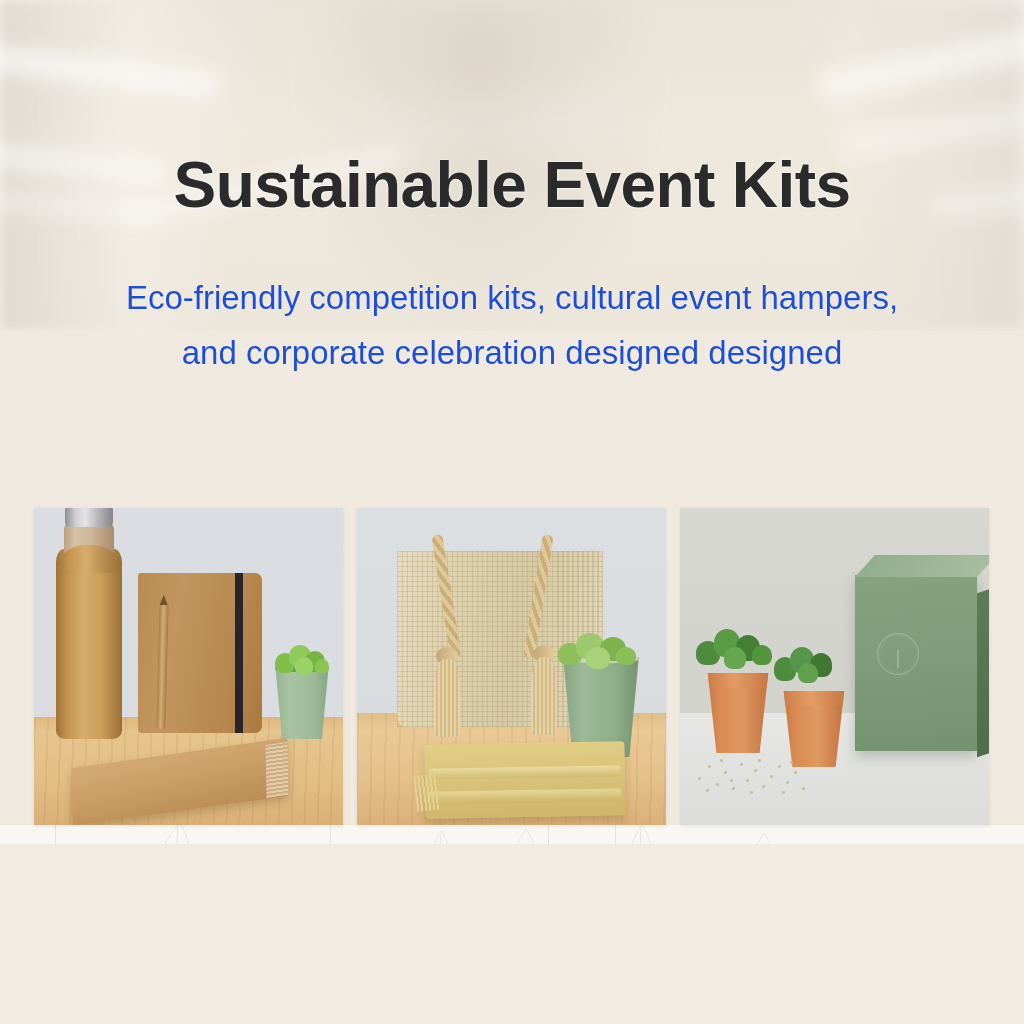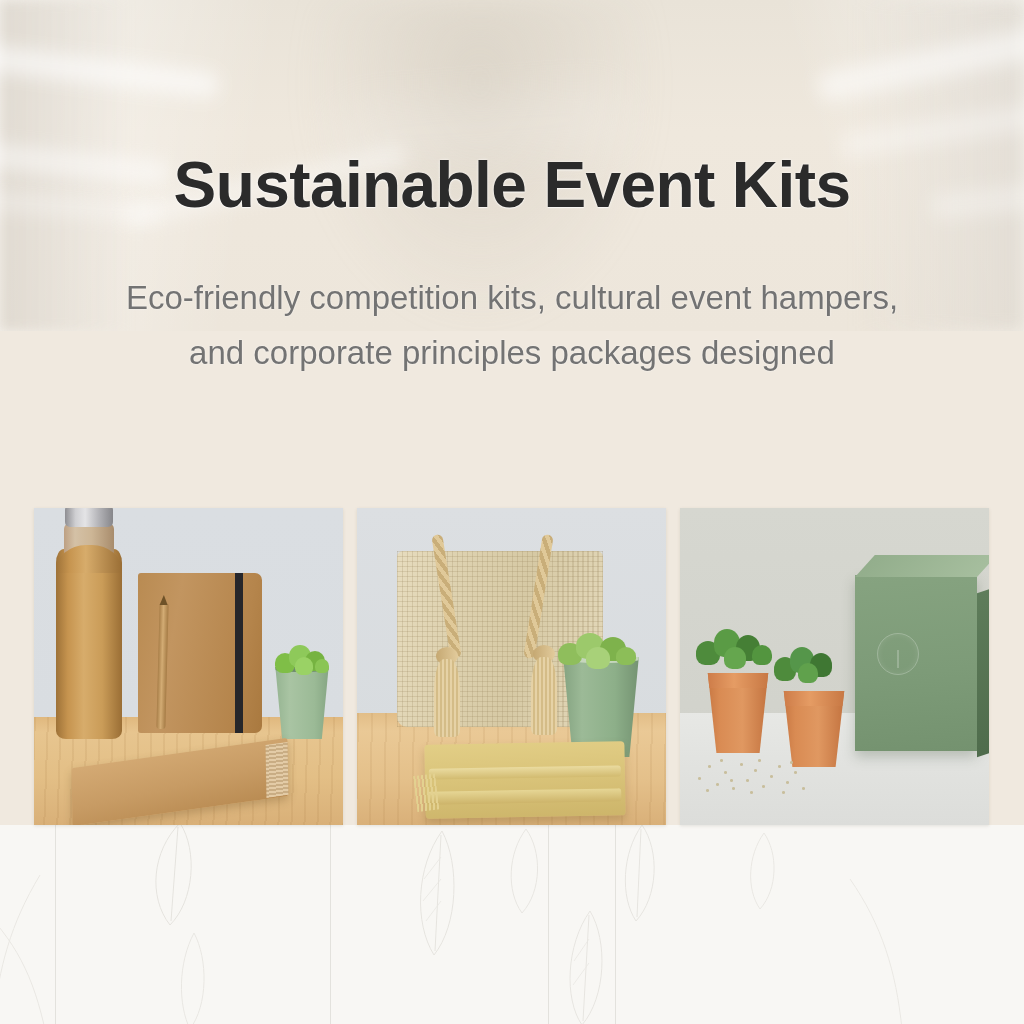--- a/index.html
+++ b/index.html
@@ -5,21 +5,21 @@
 <style>
   * { margin:0; padding:0; box-sizing:border-box; }
   html,body { width:1024px; height:1024px; overflow:hidden; }
   body {
     font-family:"Liberation Sans", sans-serif;
     background:#F2EBE1;
     position:relative;
   }
 
   
-  #stage { position:absolute; inset:0; width:1024px; height:1024px; overflow:hidden; }
+  #stage { position:absolute; inset:0; width:1024px; height:844px; overflow:hidden; }
 
   
   .bg-photo {
     position:absolute; left:0; top:0; width:1024px; height:331px;
     background:
       linear-gradient(100deg, rgba(255,255,255,.55) 0%, rgba(255,255,255,0) 26%),
       linear-gradient(255deg, rgba(255,255,255,.50) 0%, rgba(255,255,255,0) 22%),
       linear-gradient(180deg,#E9E3D8 0%, #EFE8DD 40%, #EDE6DB 100%);
     overflow:hidden;
   }
@@ -53,21 +53,21 @@
     font-size:64px; font-weight:700; letter-spacing:-.6px;
     color:#2B2B2B;
     font-family:"Liberation Sans", sans-serif;
     text-shadow: 0 0 3px rgba(255,255,255,.85), 0 1px 0 rgba(255,255,255,.55);
     white-space:nowrap;
   }
   .subhead {
     position:absolute; left:50%; transform:translateX(-50%); top:270px; width:960px;
     text-align:center;
     font-size:33px; font-weight:400; line-height:55px;
-    color:#737373;
+    color:#1d4ed8;
     text-shadow: 0 0 2px rgba(255,255,255,.8);
   }
   .subhead .ln { display:block; }
 
   
   .cards { position:absolute; left:34px; top:508px; width:956px; height:317px; display:flex; gap:14px; }
   .card {
     position:relative; width:309px; height:317px; overflow:hidden; flex:0 0 auto;
     box-shadow:0 1px 3px rgba(120,110,95,.16);
   }
@@ -243,21 +243,21 @@
     </svg>
     <svg class="wm" style="left:830px;top:54px" width="120" height="150" viewBox="0 0 120 150">
       <path d="M20 0 C52 46 66 92 72 150" stroke="#D6D3CC" stroke-width="1" fill="none"></path>
     </svg>
   </div>
 
   <h1 class="headline">Sustainable Event Kits</h1>
 
   <div class="subhead">
     <span class="ln">Eco-friendly competition kits, cultural event hampers,</span>
-    <span class="ln">and corporate principles packages designed</span>
+    <span class="ln">and corporate celebration designed designed</span>
   </div>
 
   <div class="cards">
 
     <div class="card c1" aria-label="Bamboo water bottle with steel cap, kraft notebooks, wooden pen and sage succulent pot on a wood desk">
       <div class="desk"></div>
       <div class="nb-up">
         <div class="band"></div>
       </div>
       <div class="pen"></div>

